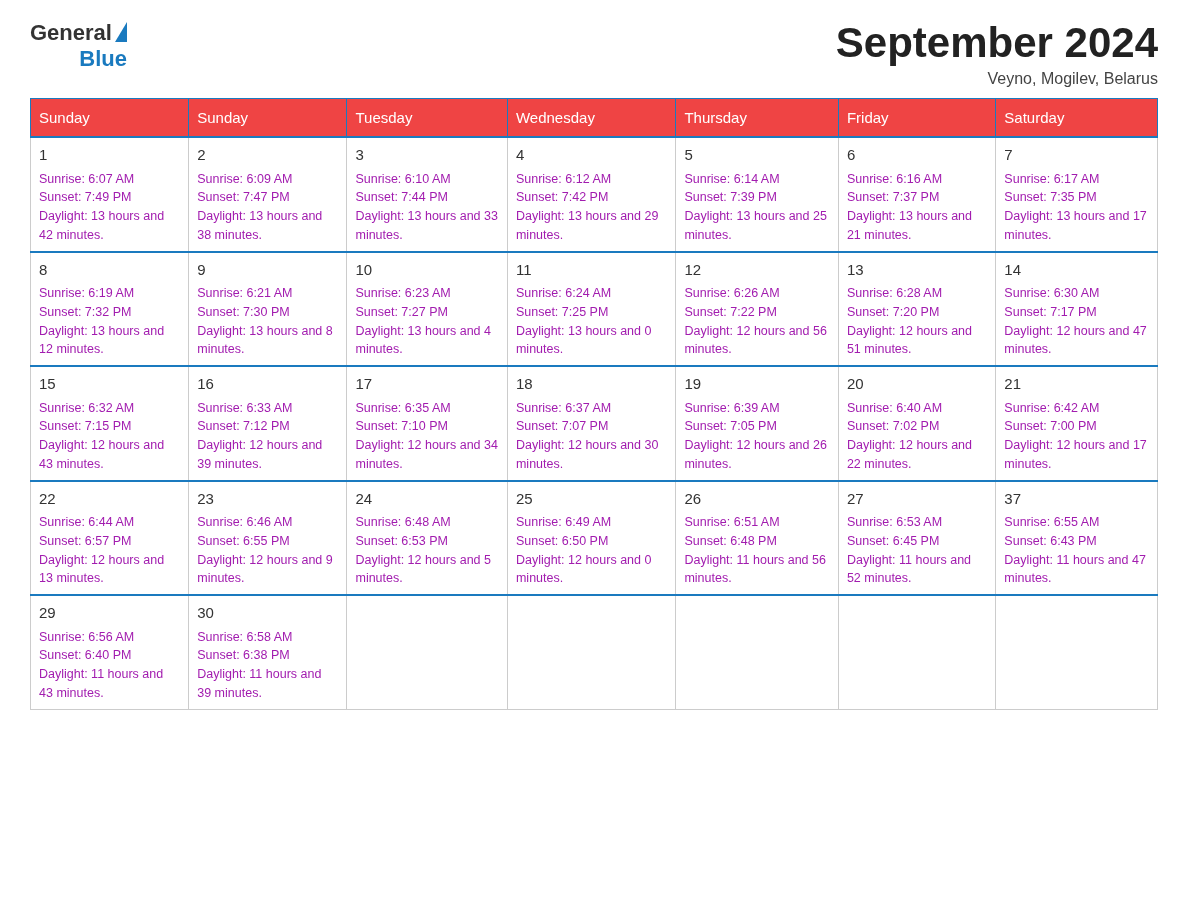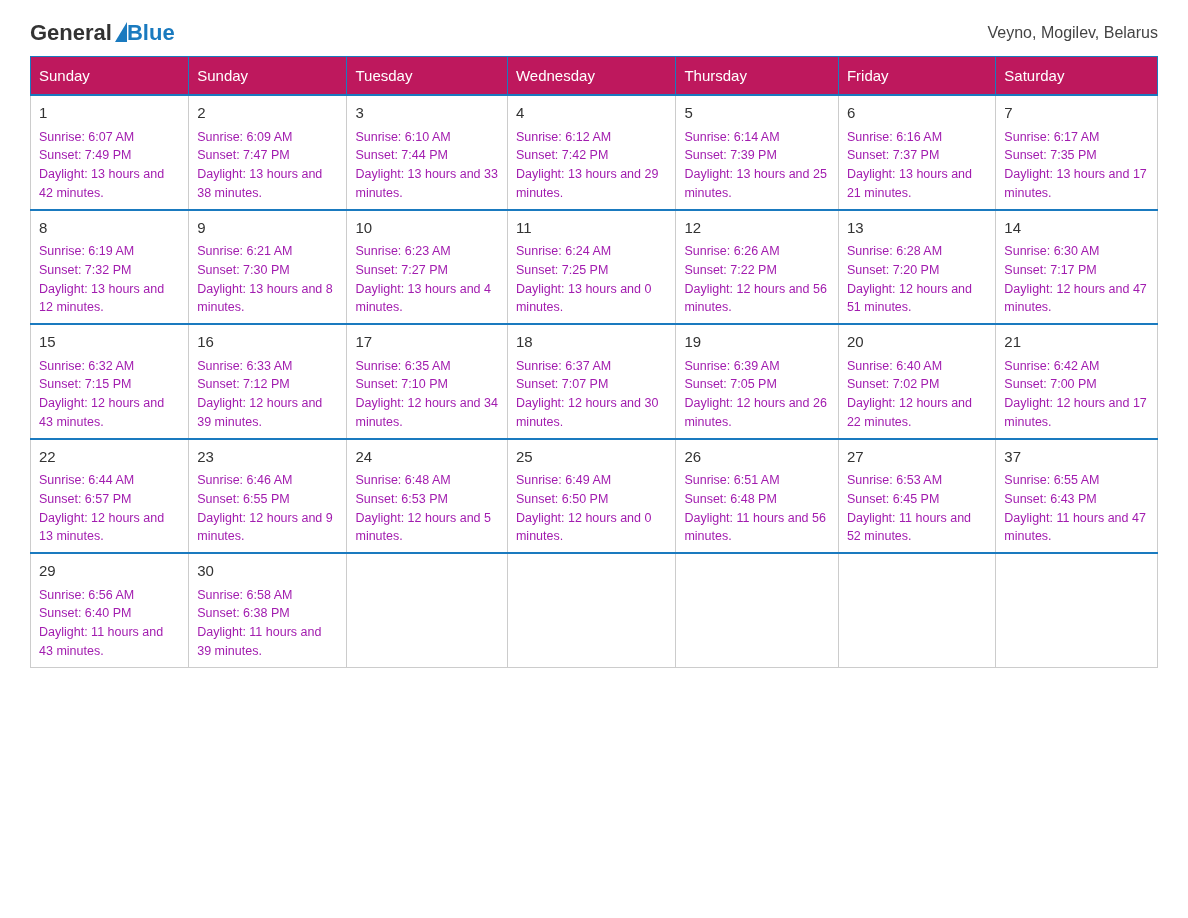--- a/index.html
+++ b/index.html
@@ -43,21 +43,21 @@
       font-size: 16px;
       color: #444;
       margin-top: 4px;
     }
     .calendar {
       width: 100%;
       border-collapse: collapse;
       margin-top: 10px;
     }
     .calendar thead tr {
-      background-color: #be185d;
+      background-color: #ef4444;
       color: #fff;
       border-radius: 16px;
     }
     .calendar thead th {
       padding: 10px 8px;
       text-align: left;
       font-size: 15px;
       font-weight: normal;
       border: 1px solid #1a7abf;
     }
@@ -84,30 +84,31 @@
     }
     .empty-cell {
       background: #fff;
     }
   </style>
 </head>
 <body>
 
 <div class="header-top">
   <div class="logo">
-    <div style="display:flex; flex-direction:row; align-items:flex-end;">
+    <div style="display:flex; flex-direction:column; align-items:flex-end;">
       <div>
         <span class="logo-text-general">General</span><span style="display:inline-block; width:0; height:0; border-left:12px solid transparent; border-right:0px solid transparent; border-bottom:20px solid #1a7abf; margin-left:3px; vertical-align:middle; margin-top:-8px;"></span>
       </div>
       <div>
         <span class="logo-text-blue">Blue</span>
       </div>
     </div>
   </div>
   <div class="title-block">
+    <div class="main-title">September 2024</div>
     <div class="subtitle">Veyno, Mogilev, Belarus</div>
   </div>
 </div>
 
 <table class="calendar">
   <thead>
     <tr>
     <th>Sunday</th>
         <th>Sunday</th>
         <th>Tuesday</th>

